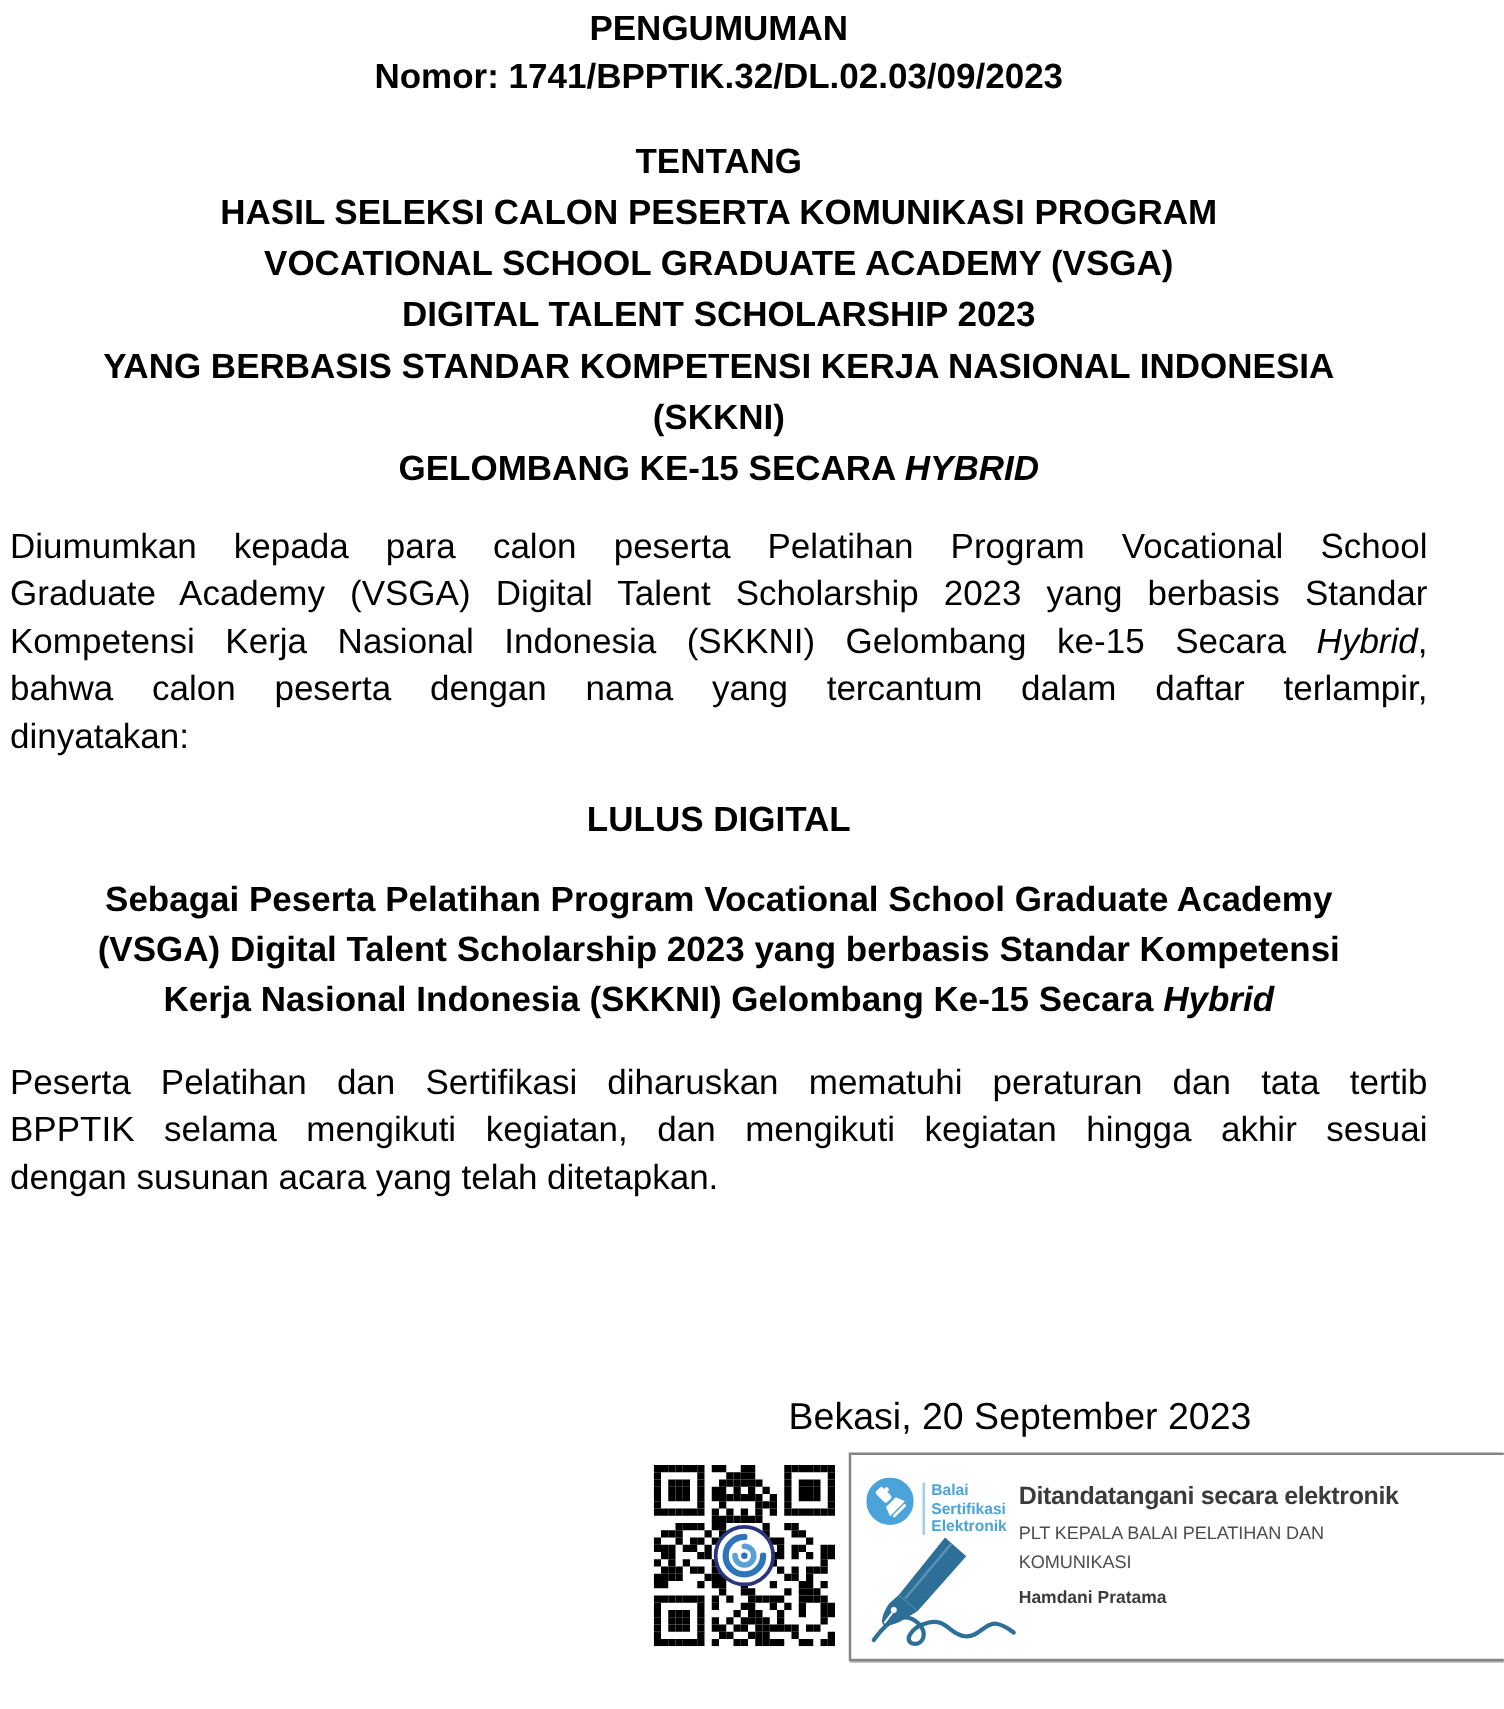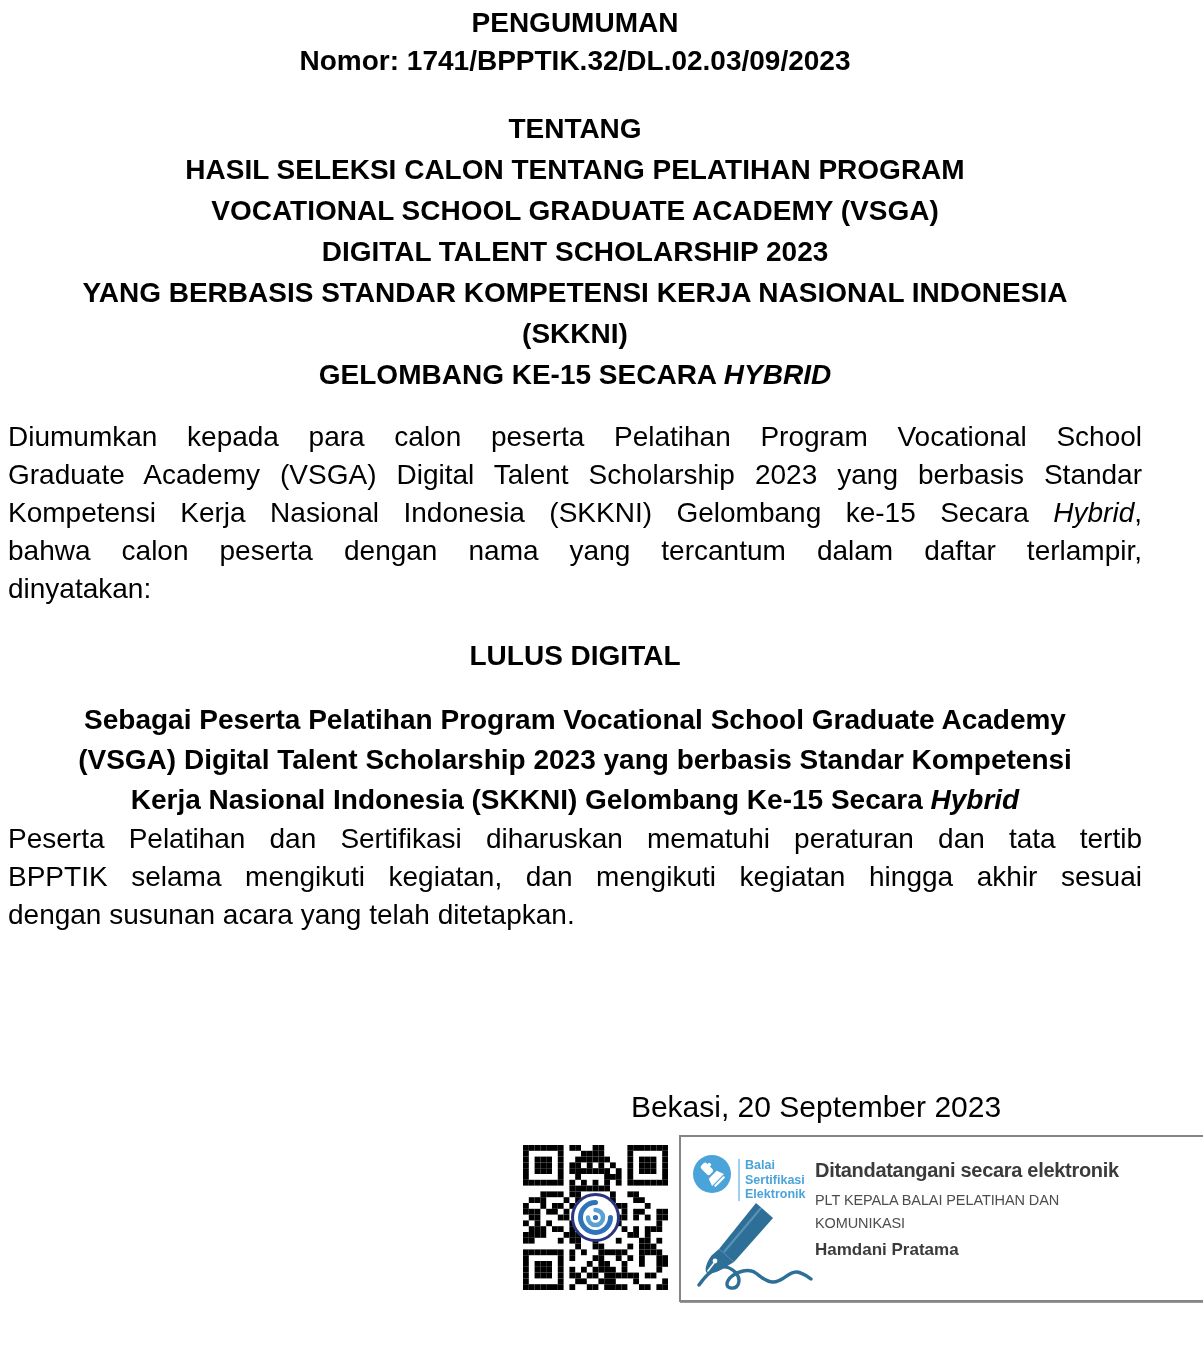--- a/index.html
+++ b/index.html
@@ -22,21 +22,21 @@
 
   
   .hline{font-weight:bold;font-size:28px;line-height:38px;text-align:center;}
   .headerB .hline{line-height:41px;}
   .headerB{margin-top:28px;}
 
   
   .bline{font-size:28px;line-height:38px;height:38px;overflow:hidden;text-align:justify;}
   .bline.j::after{content:"";display:inline-block;width:100%;}
   .intro{margin-top:23px;}
-  .closing{}
+  .closing{margin-top:27px;}
 
   
   .result-heading{margin-top:30px;font-weight:bold;font-size:28px;line-height:36px;text-align:center;}
   .cline{font-weight:bold;font-size:28px;line-height:40px;text-align:center;}
   .result-block{margin-top:26px;}
 
   .date-line{
     margin-top:153px;font-size:30px;line-height:40px;text-align:center;
     position:relative;left:241px;
   }
@@ -52,42 +52,42 @@
   }
   .bsre-logo{position:absolute;left:12px;top:18px;width:38px;height:38px;}
   .bsre-divider{position:absolute;left:57px;top:22px;width:2px;height:42px;background:#9fcfeb;}
   .bsre-text{position:absolute;left:64px;top:21px;color:var(--accent);font-weight:bold;
     font-size:12.5px;line-height:14.5px;}
   .pen-illustration{position:absolute;left:12px;top:64px;width:122px;height:96px;}
   .sig-right{position:absolute;left:134px;top:20px;width:360px;}
   .sig-title{font-weight:bold;font-size:20px;line-height:26px;color:var(--boxtitle);letter-spacing:-0.3px;}
   .sig-roles{margin-top:6px;}
   .rline{font-size:14.5px;line-height:23px;color:var(--boxmuted);letter-spacing:-0.1px;}
-  .sig-name{font-weight:bold;font-size:17px;line-height:30px;color:var(--boxtitle);}
+  .sig-name{font-weight:bold;font-size:14px;line-height:30px;color:var(--boxtitle);}
 
   i{}
   svg{display:block;}
   .qr-module{fill:#000;}
   .pen-fill{fill:var(--pen);}
   .pen-stroke{stroke:var(--pen);fill:none;}
 </style>
 </head>
 <body>
 
 <div class="page">
   <div class="content">
 
     <div class="headerA">
         <div class="hline"><span>PENGUMUMAN</span></div>
         <div class="hline"><span>Nomor: 1741/BPPTIK.32/DL.02.03/09/2023</span></div>
       </div>
 
     <div class="headerB">
         <div class="hline"><span>TENTANG</span></div>
-        <div class="hline"><span>HASIL SELEKSI CALON TENTANG PELATIHAN PROGRAM</span></div>
+        <div class="hline"><span>HASIL SELEKSI CALON PESERTA KOMUNIKASI PROGRAM</span></div>
         <div class="hline"><span>VOCATIONAL SCHOOL GRADUATE ACADEMY (VSGA)</span></div>
         <div class="hline"><span>DIGITAL TALENT SCHOLARSHIP 2023</span></div>
         <div class="hline"><span>YANG BERBASIS STANDAR KOMPETENSI KERJA NASIONAL INDONESIA</span></div>
         <div class="hline"><span>(SKKNI)</span></div>
         <div class="hline"><span>GELOMBANG KE-15 SECARA </span><i>HYBRID</i></div>
       </div>
 
     <div class="intro">
         <div class="bline j"><span>Diumumkan kepada para calon peserta Pelatihan Program Vocational School</span></div>
         <div class="bline j"><span>Graduate Academy (VSGA) Digital Talent Scholarship 2023 yang berbasis Standar</span></div>

